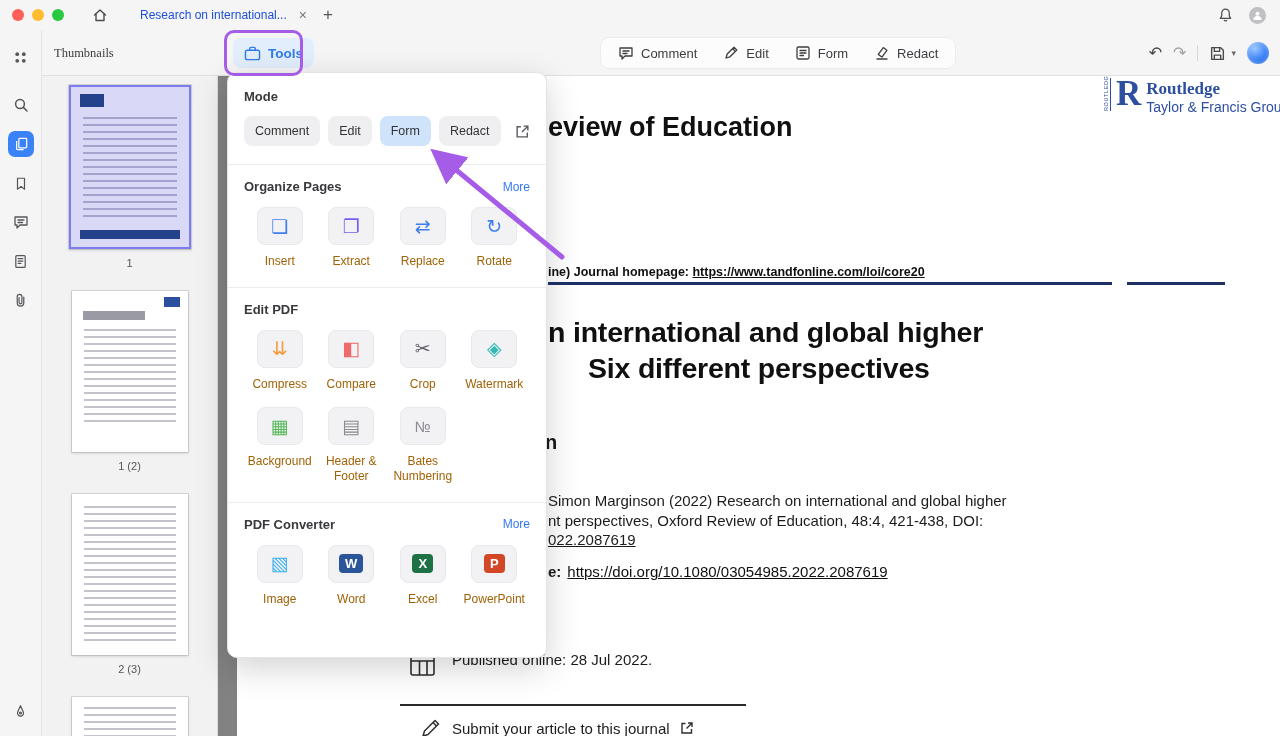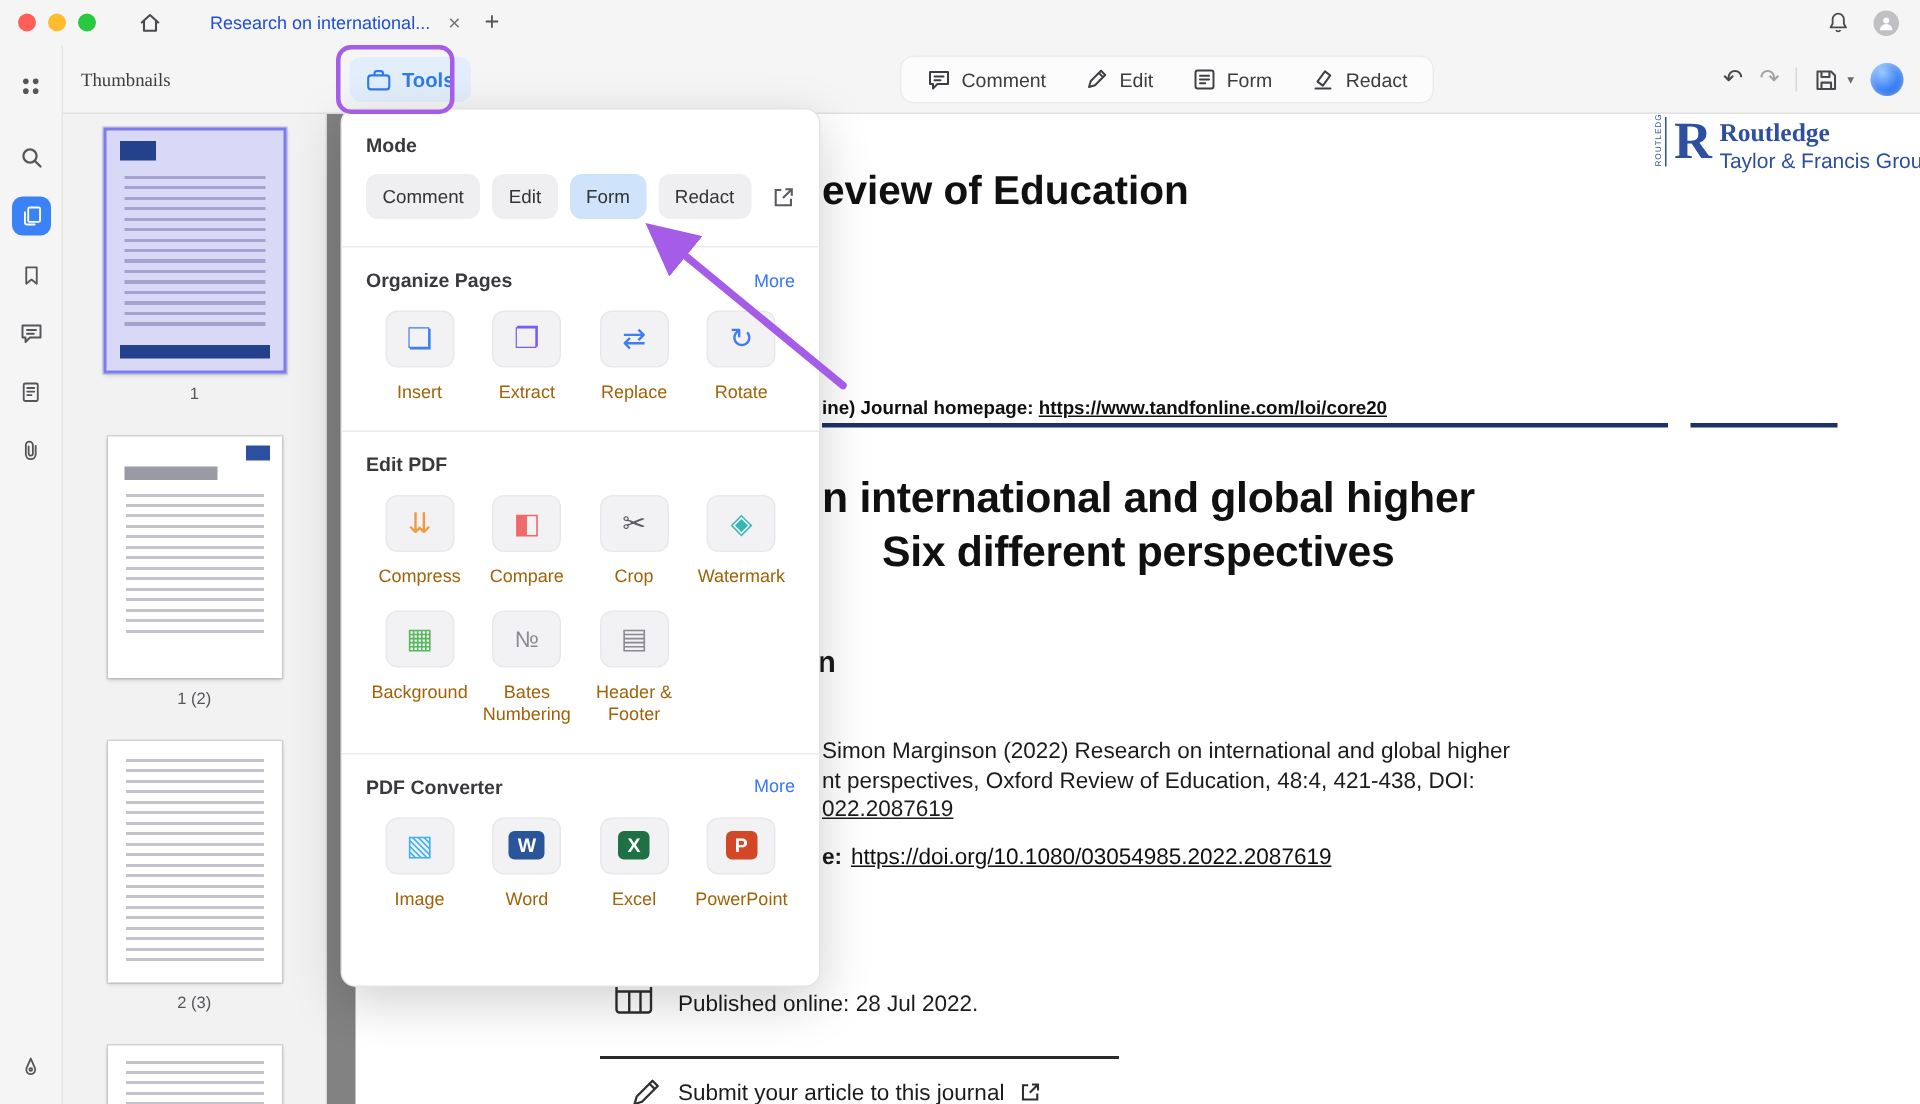--- a/index.html
+++ b/index.html
@@ -75,21 +75,21 @@
   .rule.r2 { left:890px; width:98px; }
   .art-title { position:absolute; font-size:28.5px; font-weight:bold; letter-spacing:-.2px; color:#101010; }
   .art-title.t1 { left:311px; top:240px; }
   .art-title.t2 { left:351px; top:276px; }
   .author-frag { position:absolute; left:308px; top:355px; font-size:20px; font-weight:bold; }
   .cite { position:absolute; left:311px; font-size:15px; color:#1c1c1c; }
   .cite.c1 { top:416px; } .cite.c2 { top:436px; } .cite.c3 { top:455px; text-decoration:underline; }
   .doi-line { position:absolute; left:311px; top:487px; font-size:15px; }
   .doi-line .pref { font-weight:bold; }
   .doi-line .doc-link { margin-left:6px; }
-  .pub-row { position:absolute; left:172px; top:575px; display:flex; align-items:flex-end; gap:16px; font-size:15px; color:#1c1c1c; }
+  .pub-row { position:absolute; left:172px; top:575px; display:flex; align-items:flex-start; gap:16px; font-size:15px; color:#1c1c1c; }
   .rule3 { position:absolute; left:163px; top:628px; width:346px; height:2px; background:#2b2b2b; }
   .submit-row { position:absolute; left:183px; top:641px; display:flex; align-items:center; gap:10px; font-size:15px; color:#1c1c1c; }
 
   
   .tools-popover { position:absolute; left:227px; top:72px; width:320px; height:586px; background:#fff; border:1px solid #e4e4e6; border-radius:10px; box-shadow:0 10px 34px rgba(0,0,0,.18); z-index:5; padding:0 16px; overflow:hidden; }
   .pp-title { margin-top:16px; font-size:13px; font-weight:bold; color:#39393d; }
   .pp-modes { margin-top:12px; display:flex; align-items:center; gap:8px; }
   .pill { height:30px; padding:0 11px; border-radius:8px; background:#efeff1; font-size:12.5px; color:#333; }
   .pill.selected { background:#cfe3fb; }
   .pp-open { margin-left:auto; color:#5a5a60; cursor:pointer; }
@@ -421,27 +421,27 @@
         <span class="tool-ico ico-watermark" data-glyph="◈"></span>
         <span class="tool-label">Watermark</span>
       </div>
 
       <div class="tool-item">
         <span class="tool-ico ico-background" data-glyph="▦"></span>
         <span class="tool-label">Background</span>
       </div>
 
       <div class="tool-item">
+        <span class="tool-ico ico-header-footer" data-glyph="▤"></span>
+        <span class="tool-label">Header &amp; Footer</span>
+      </div>
+
+      <div class="tool-item">
         <span class="tool-ico ico-bates" data-glyph="№"></span>
         <span class="tool-label">Bates Numbering</span>
-      </div>
-
-      <div class="tool-item">
-        <span class="tool-ico ico-header-footer" data-glyph="▤"></span>
-        <span class="tool-label">Header &amp; Footer</span>
       </div>
     </div>
 
   <div class="pp-div"></div>
   <div class="pp-head">
     <span class="sec-title">PDF Converter</span>
     <a class="more-link">More</a>
   </div>
   <div class="pp-grid">
 

